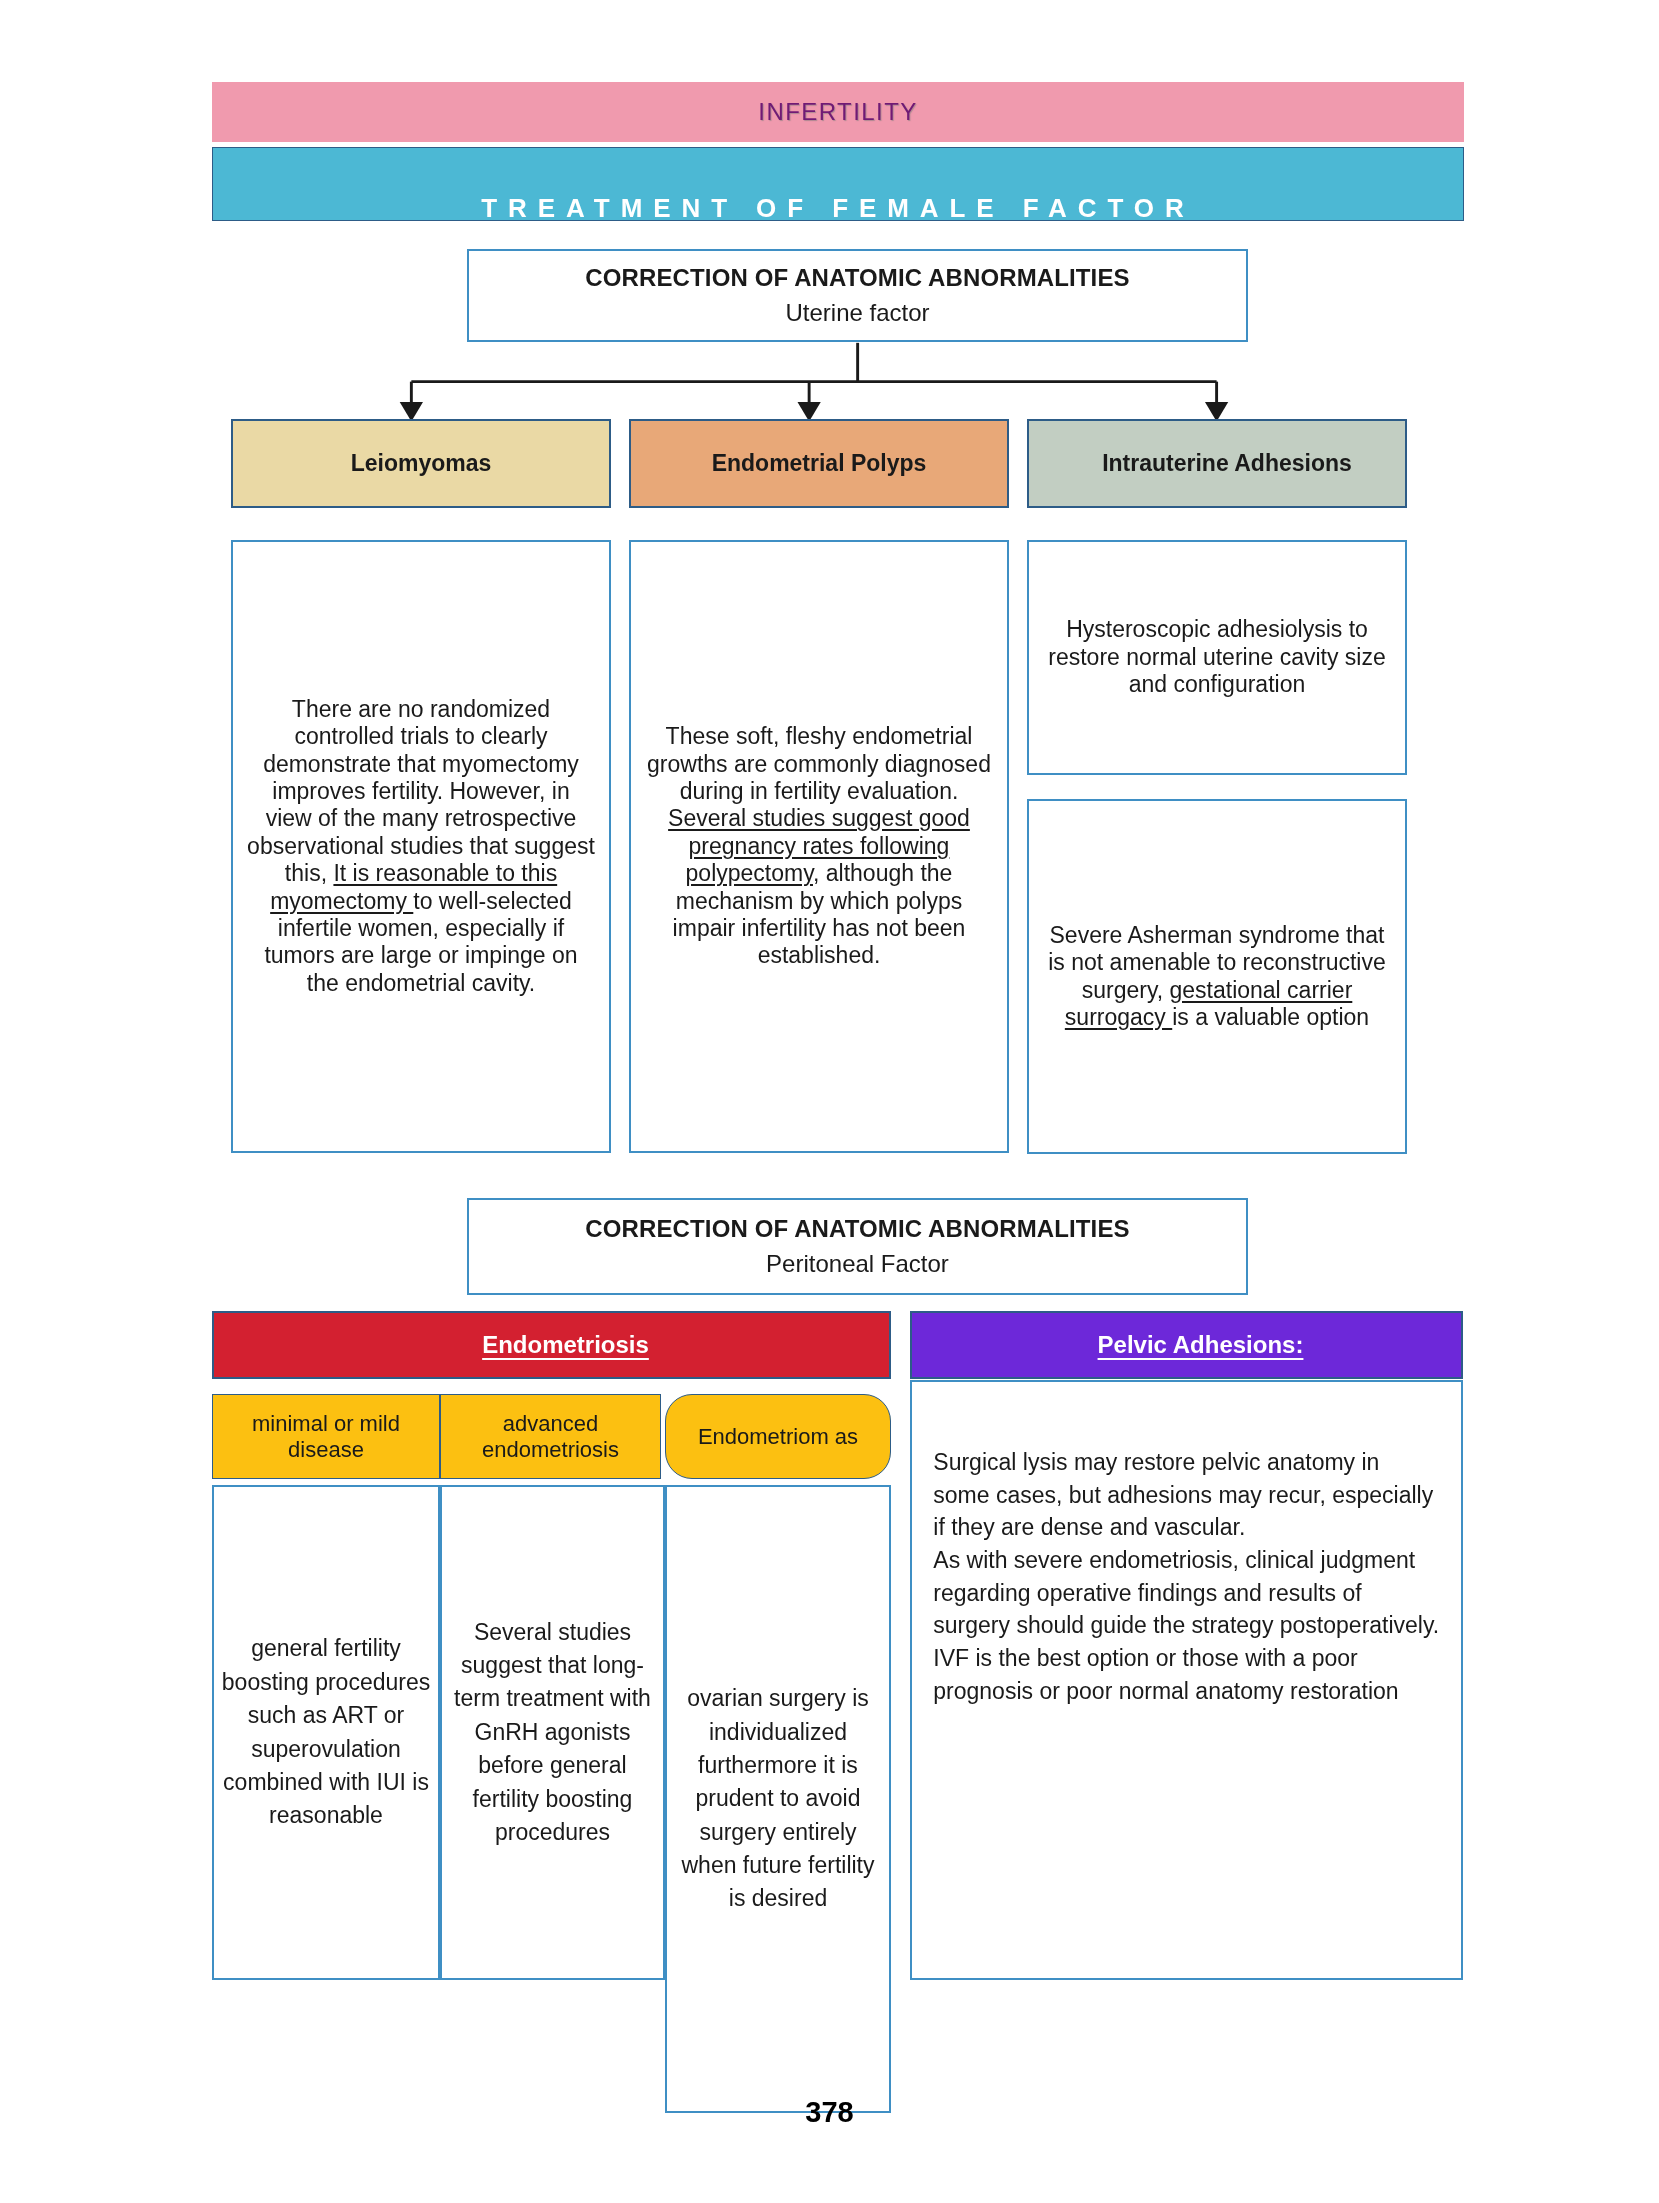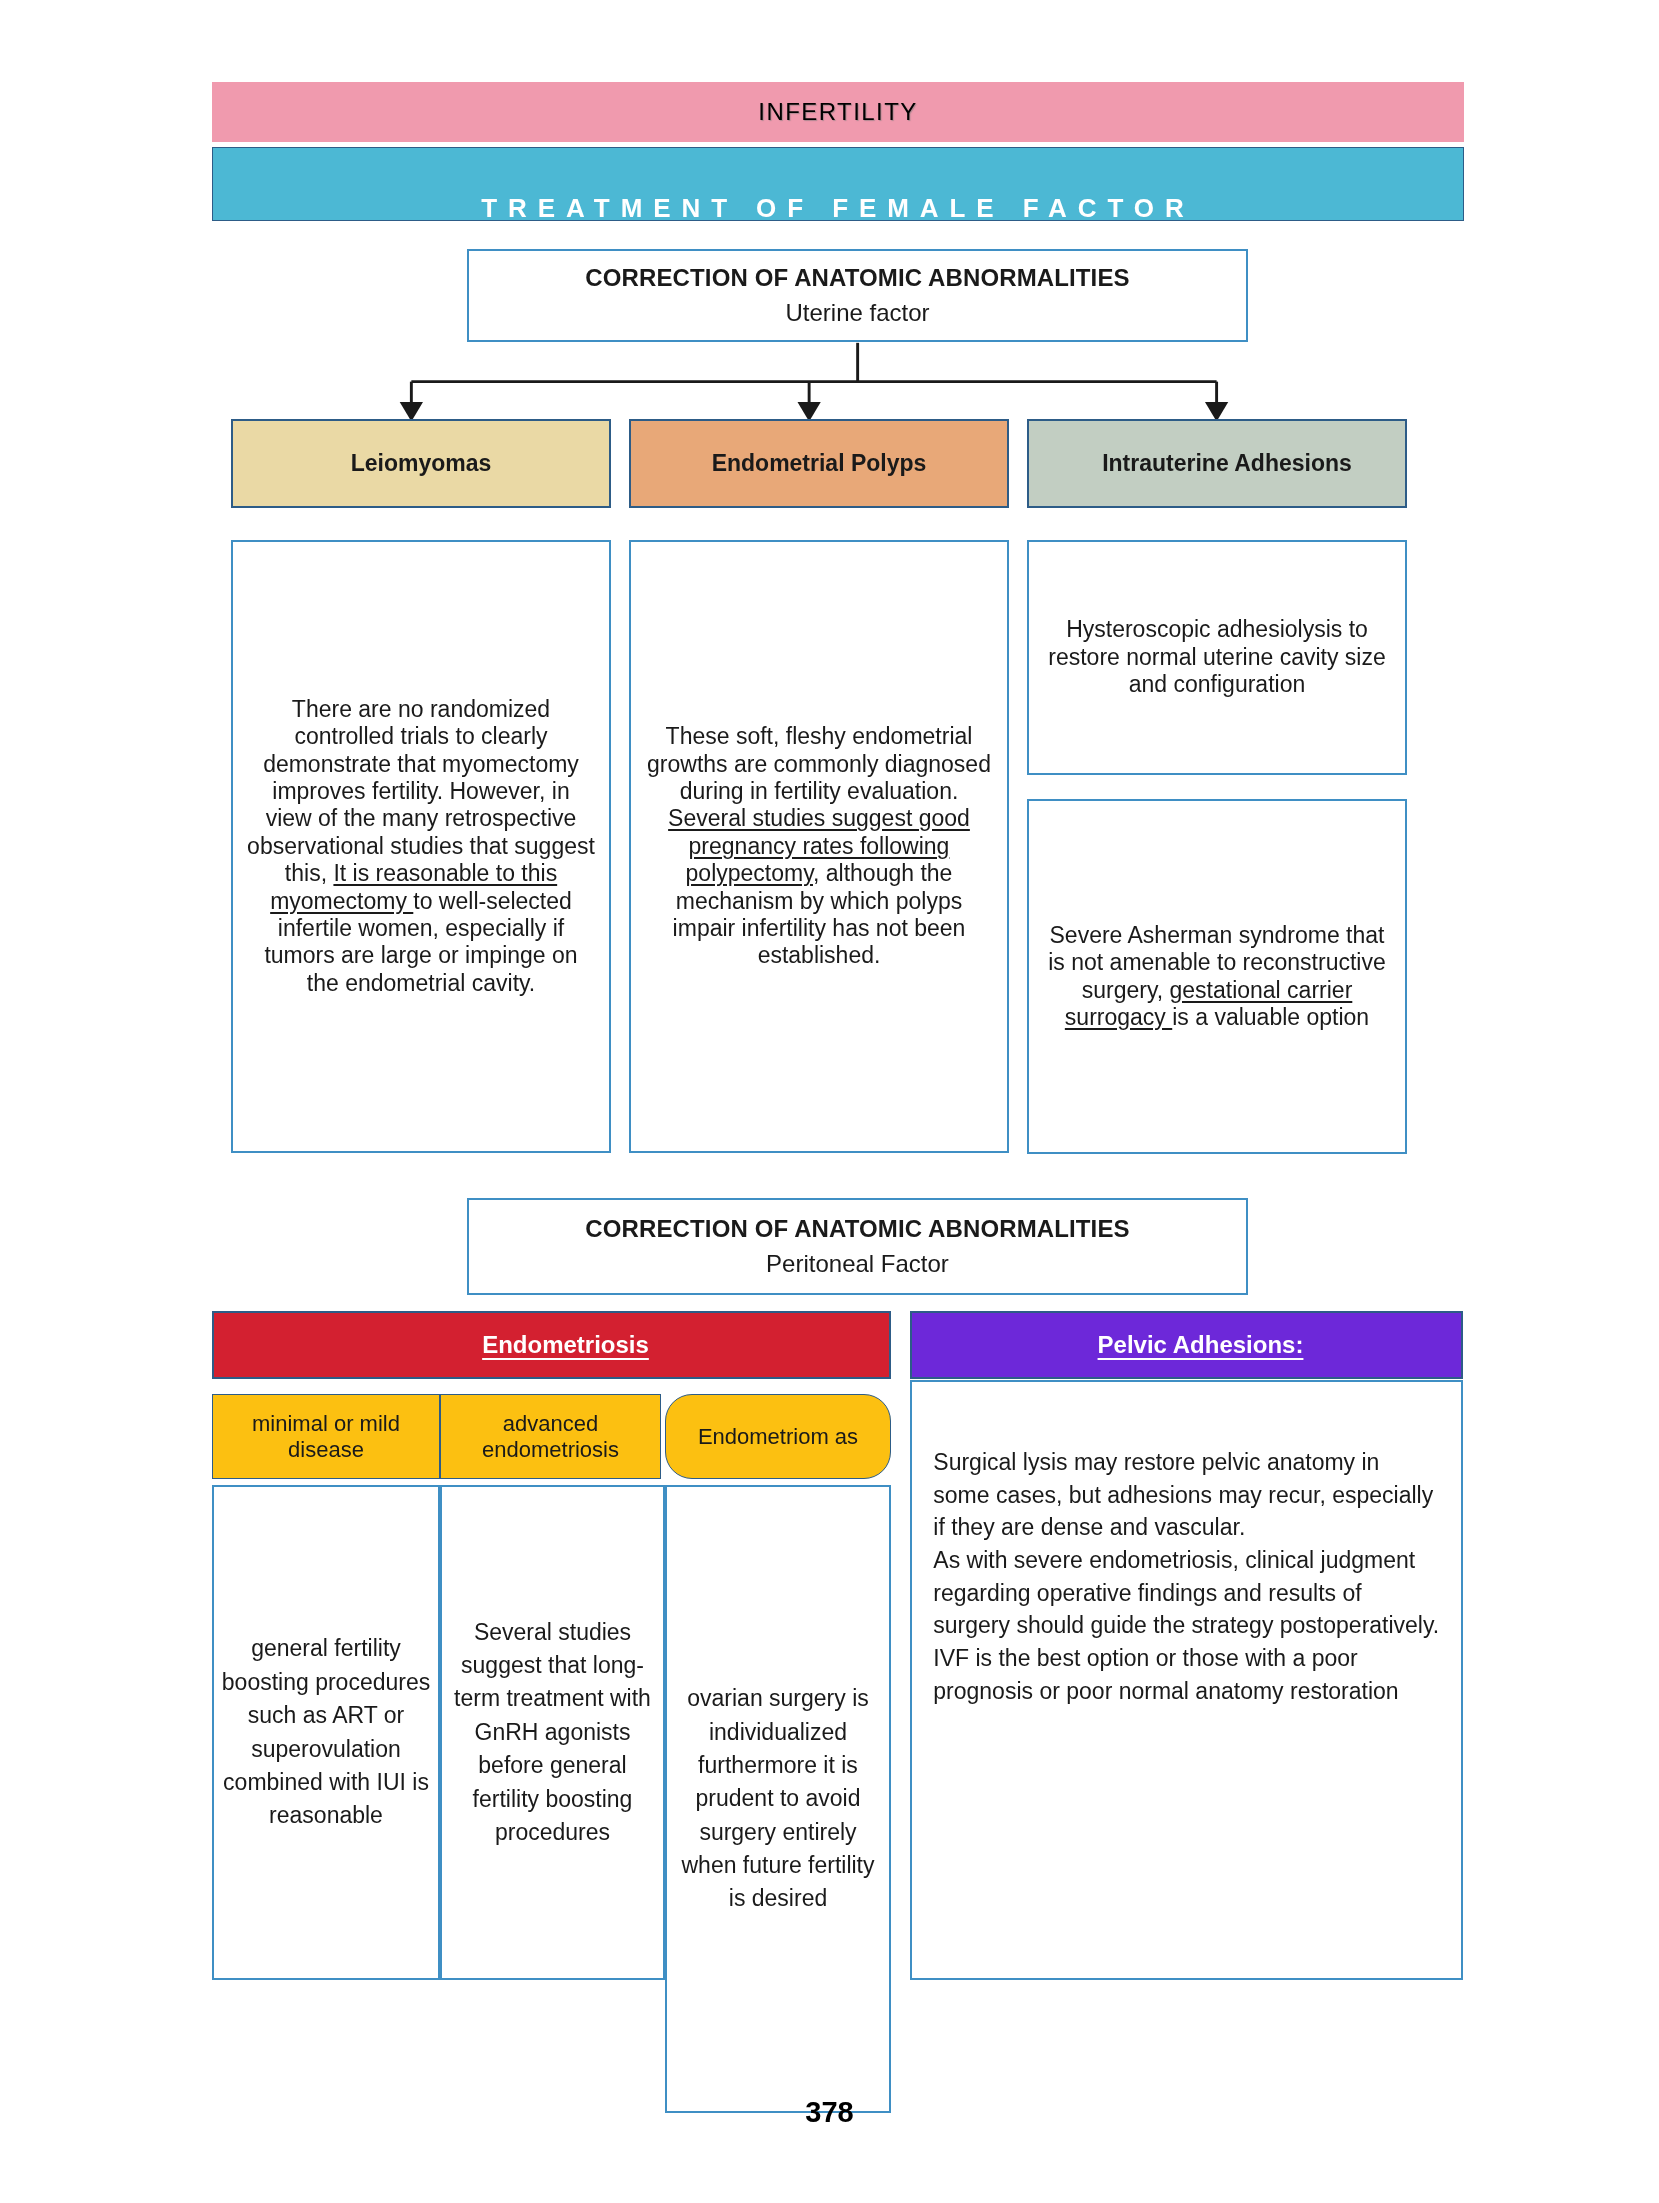--- a/index.html
+++ b/index.html
@@ -22,21 +22,21 @@
 
   
   .banner-pink {
     position: absolute;
     left: 212px; top: 82px;
     width: 1252px; height: 60px;
     background: #f09aae;
     display: flex; align-items: center; justify-content: center;
   }
   .banner-pink span {
-    color: #000000;
+    color: #701a75;
     font-size: 24px;
     letter-spacing: 0.06em;
     text-shadow: 1px 1px 1px rgba(120,120,120,0.55);
   }
 
   .banner-teal {
     position: absolute;
     left: 212px; top: 147px;
     width: 1252px; height: 74px;
     background: #4cb8d4;

